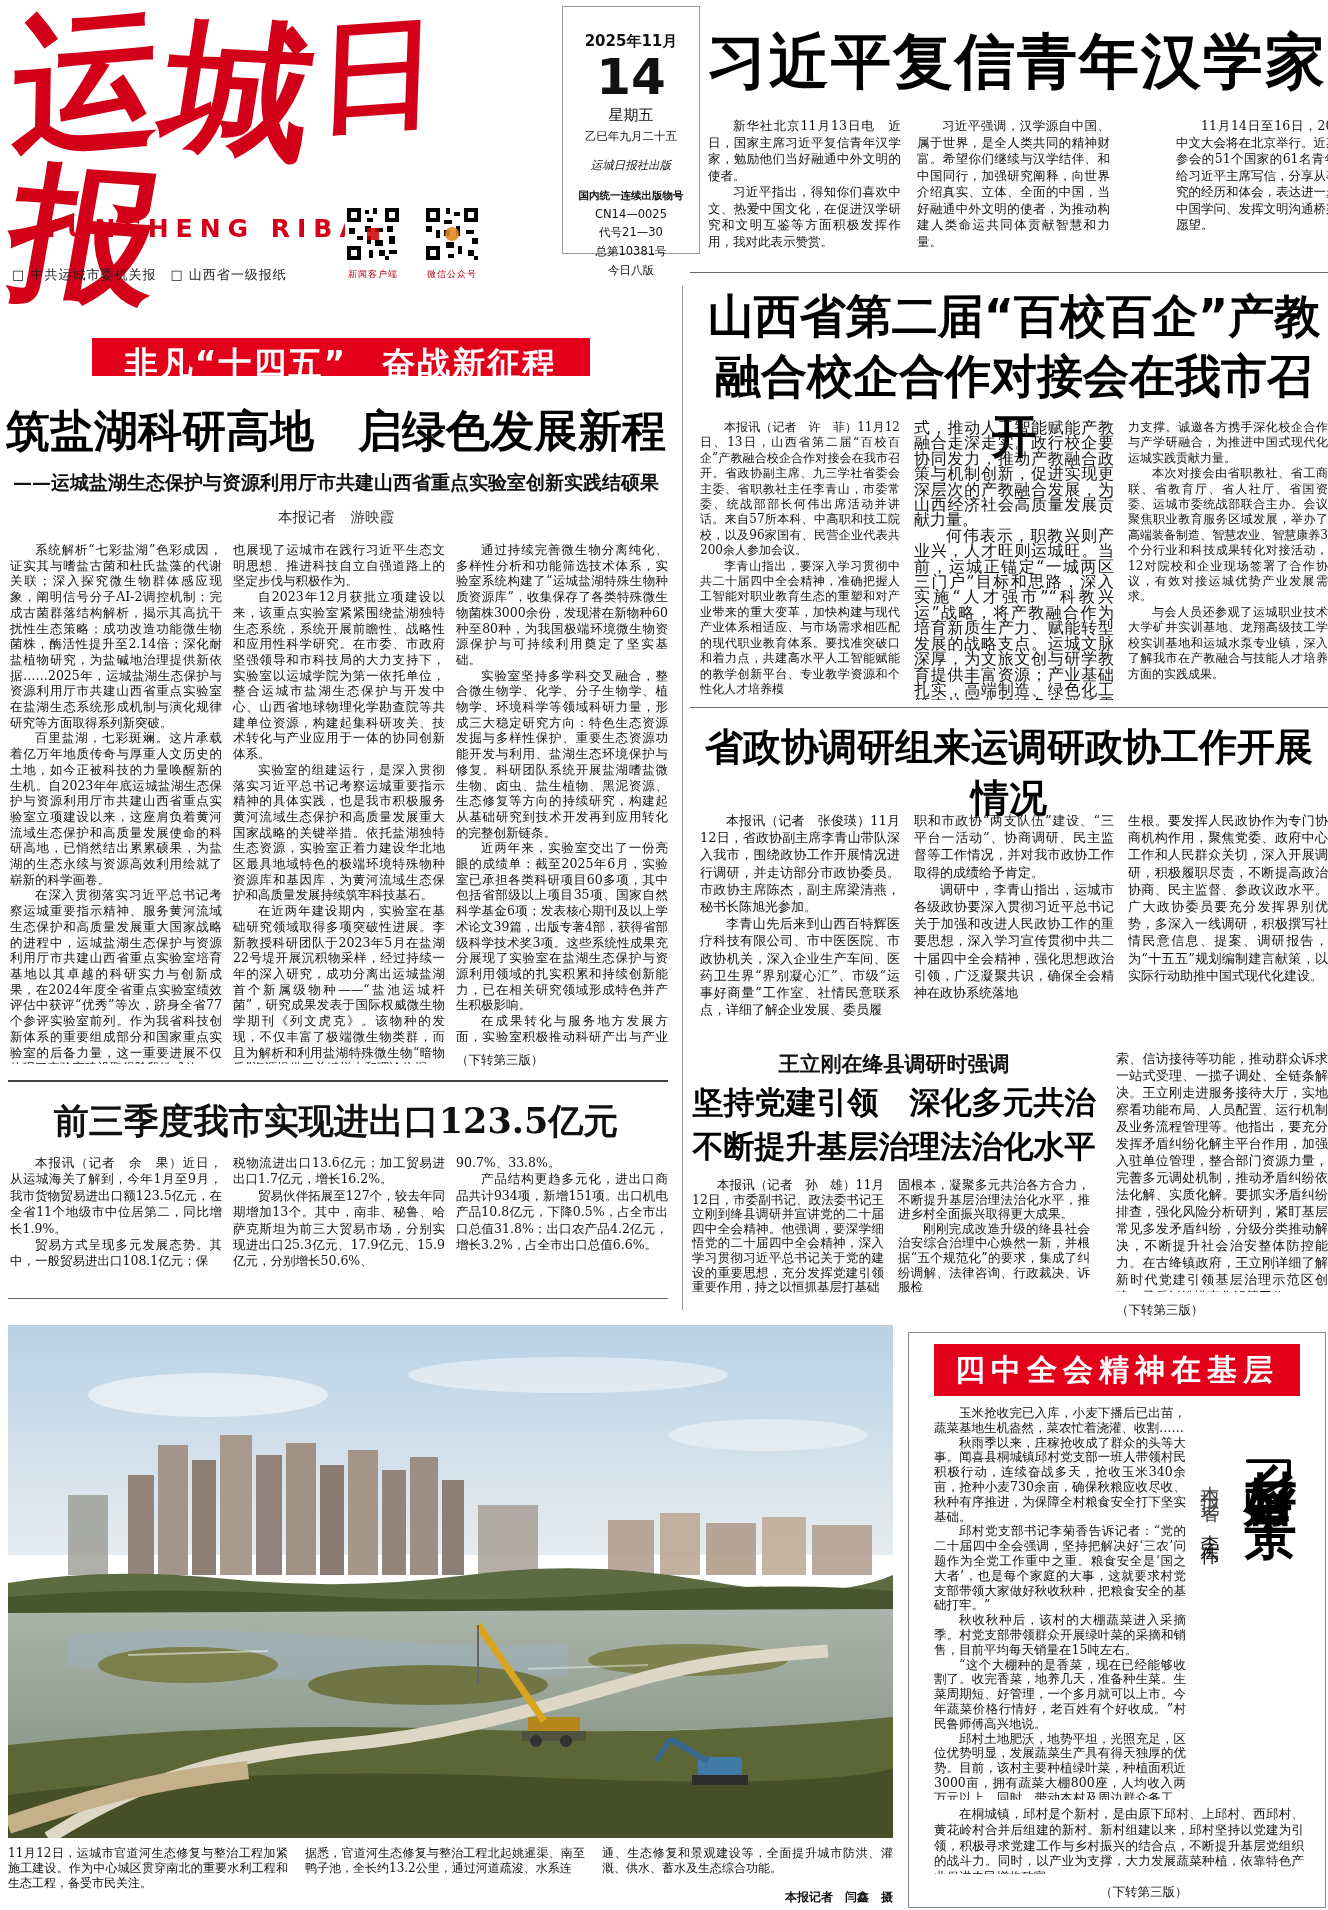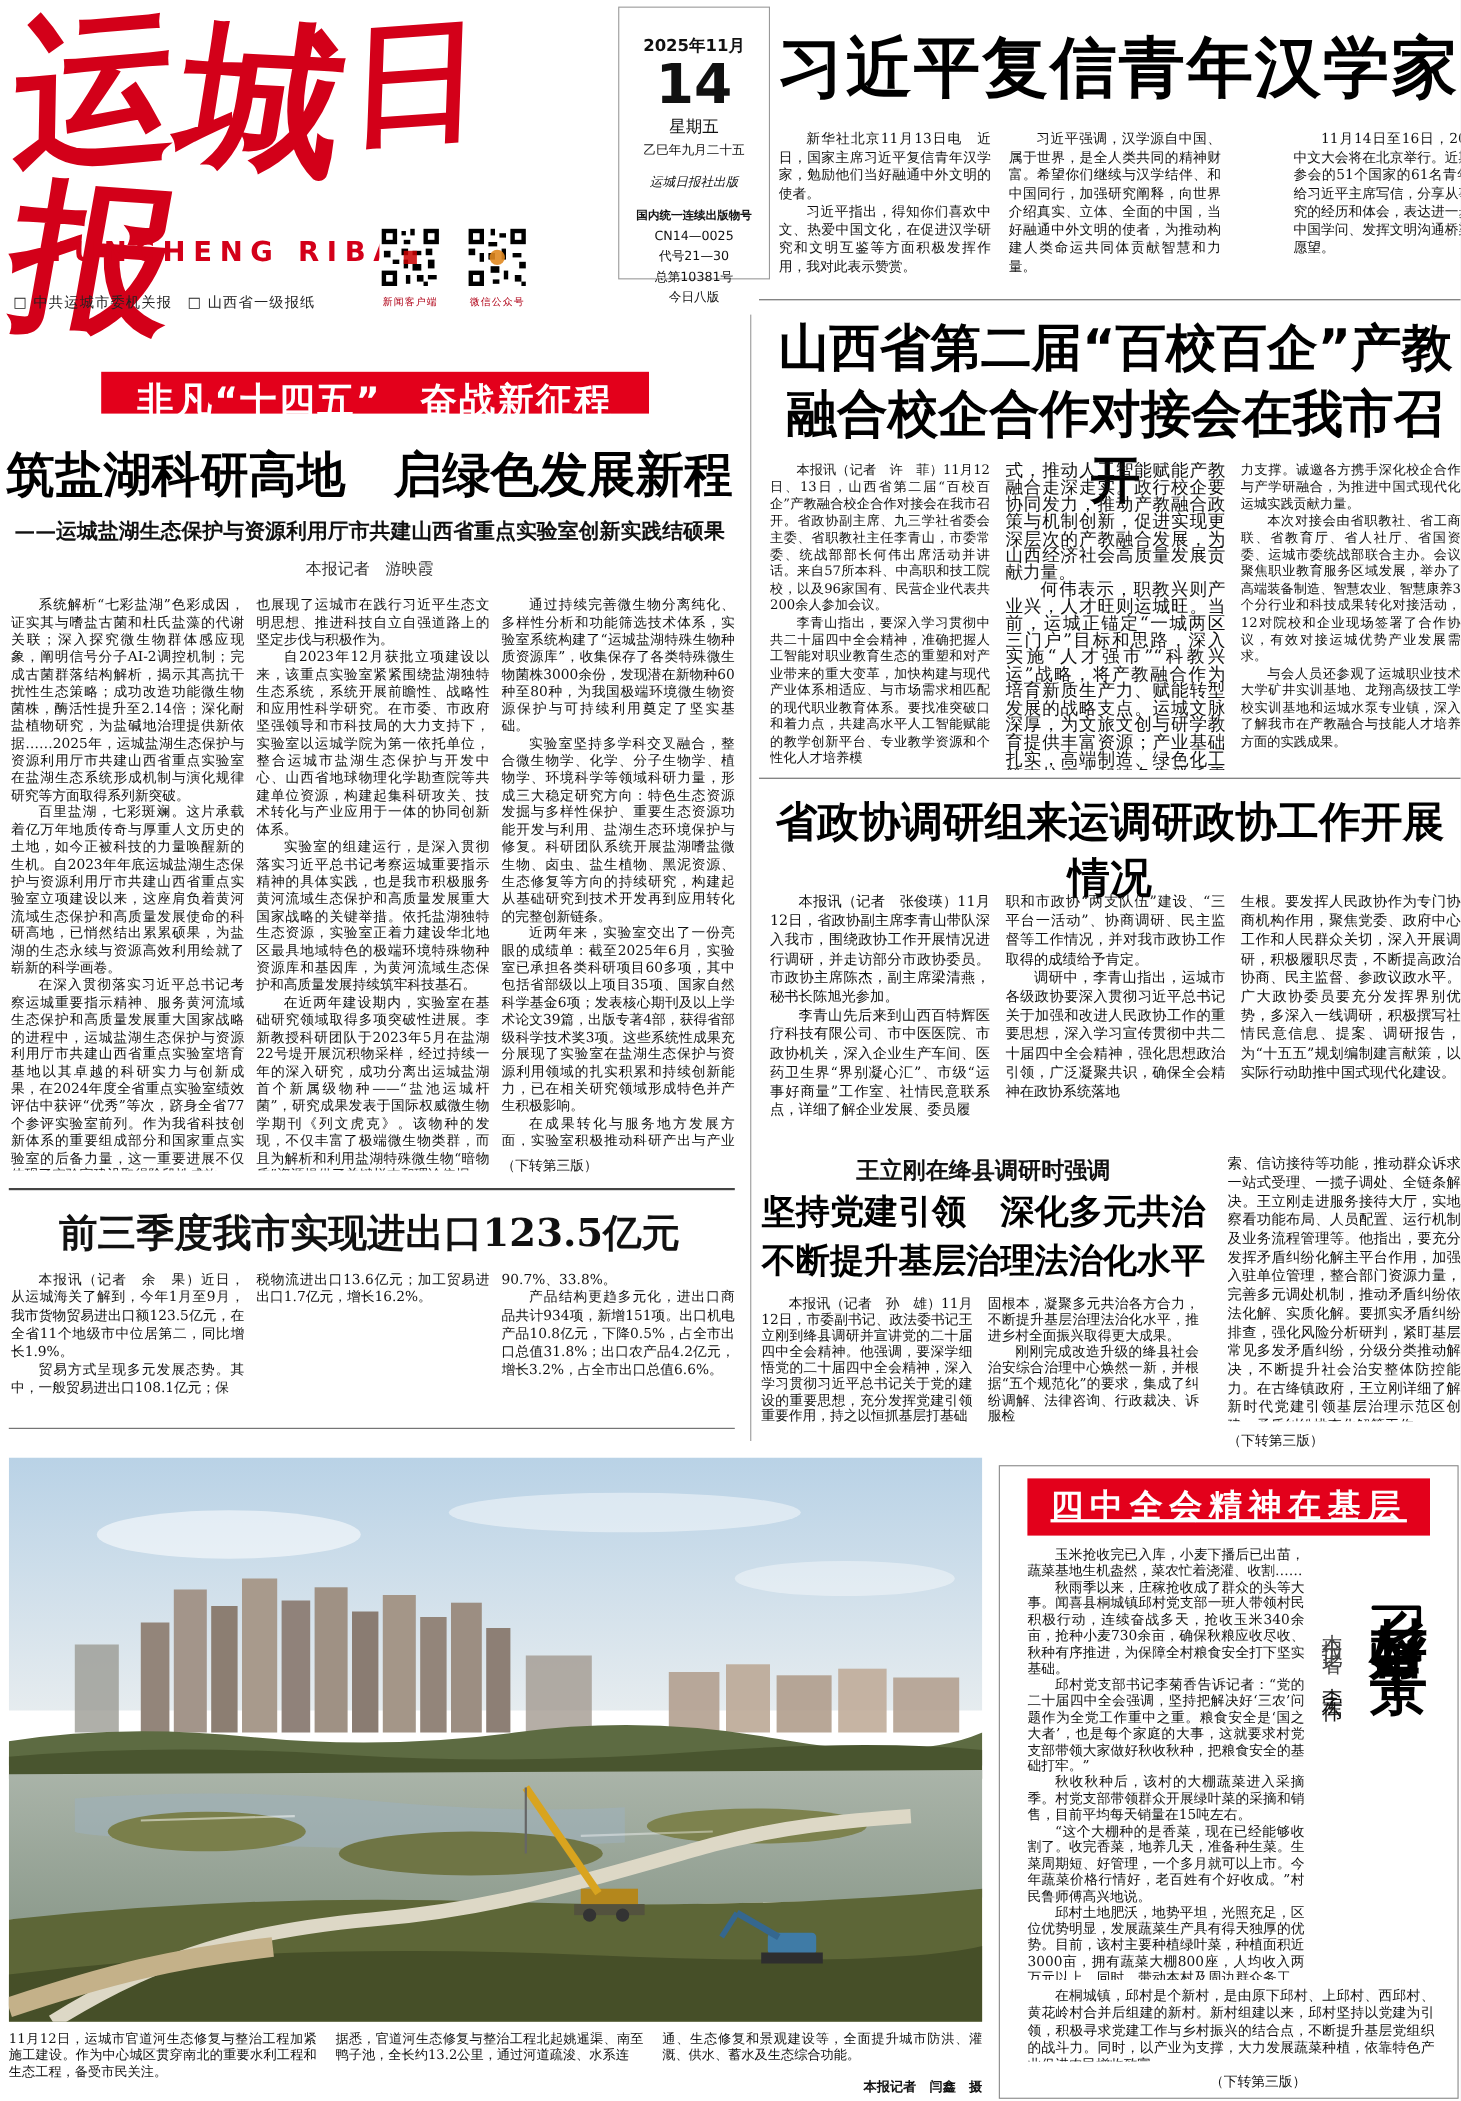--- a/index.html
+++ b/index.html
@@ -32,21 +32,21 @@
   .kicker{font-weight:bold;}
   
   .btxt p{margin:0;text-indent:2em;text-align:justify;}
   .btxt{overflow:hidden;}
   .cont p:first-child{text-indent:0;}
   .jumpline{text-align:left;font-size:12.5px;margin-top:8px;}
   
   .banner{background:#e3001b;color:#fff;font-family:"DejaVu Sans","Liberation Sans",sans-serif;
           font-weight:bold;text-align:center;}
   .redbox{background:#e3001b;color:#fff;font-family:"DejaVu Sans","Liberation Sans",sans-serif;
-          font-weight:bold;text-align:center;text-decoration:underline;}
+          font-weight:bold;text-align:center;}
   
   .vert{writing-mode:vertical-rl;text-orientation:upright;}
   .v-title{font-family:"DejaVu Sans","Liberation Sans",sans-serif;font-weight:900;font-size:52px;
            letter-spacing:8px;color:#000;}
   .v-byline{font-size:19px;letter-spacing:6px;color:#444;}
   .caption{font-size:12px;line-height:15px;text-align:justify;}
   .credit{font-weight:bold;text-align:right;margin-top:2px;}
 </style>
 </head>
 <body>
@@ -227,20 +227,21 @@
 
   <div class="abs rule" style="left:8px;top:1080px;width:660px;height:2px;background:#444;"></div>
 
   <div class="abs center" style="left:0px;top:1098px;width:672px;font-size:35px;font-weight:900;font-family:'DejaVu Serif','Liberation Serif',serif;">前三季度我市实现进出口123.5亿元</div>
   <div class="abs btxt" style="left:10px;top:1155px;width:212px;height:134px;font-size:12.5px;line-height:16.4px;">
       <p>本报讯（记者　余　果）近日，从运城海关了解到，今年1月至9月，我市货物贸易进出口额123.5亿元，在全省11个地级市中位居第二，同比增长1.9%。</p>
       <p>贸易方式呈现多元发展态势。其中，一般贸易进出口108.1亿元；保</p>
     </div>
   <div class="abs btxt cont" style="left:233px;top:1155px;width:212px;height:134px;font-size:12.5px;line-height:16.4px;">
       <p>税物流进出口13.6亿元；加工贸易进出口1.7亿元，增长16.2%。</p>
+      <p>贸易伙伴拓展至127个，较去年同期增加13个。其中，南非、秘鲁、哈萨克斯坦为前三大贸易市场，分别实现进出口25.3亿元、17.9亿元、15.9亿元，分别增长50.6%、</p>
     </div>
   <div class="abs btxt cont" style="left:456px;top:1155px;width:212px;height:134px;font-size:12.5px;line-height:16.4px;">
       <p>90.7%、33.8%。</p>
       <p>产品结构更趋多元化，进出口商品共计934项，新增151项。出口机电产品10.8亿元，下降0.5%，占全市出口总值31.8%；出口农产品4.2亿元，增长3.2%，占全市出口总值6.6%。</p>
     </div>
 
   <div class="abs rule" style="left:8px;top:1298px;width:660px;height:1px;"></div>
 
   <div class="abs" style="left:8px;top:1325px;width:885px;height:513px;">
     <svg viewBox="0 0 885 513" width="885" height="513" preserveAspectRatio="none">

